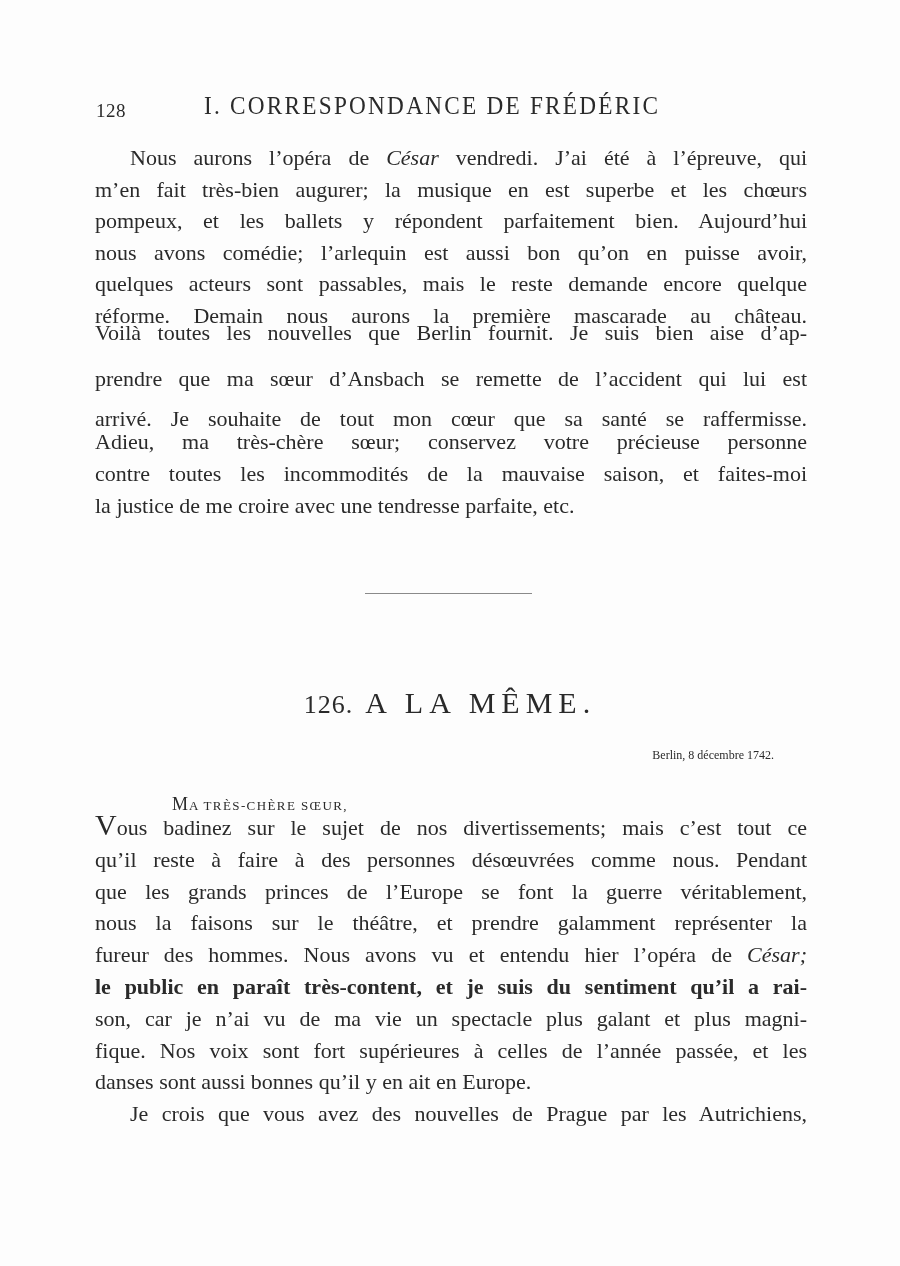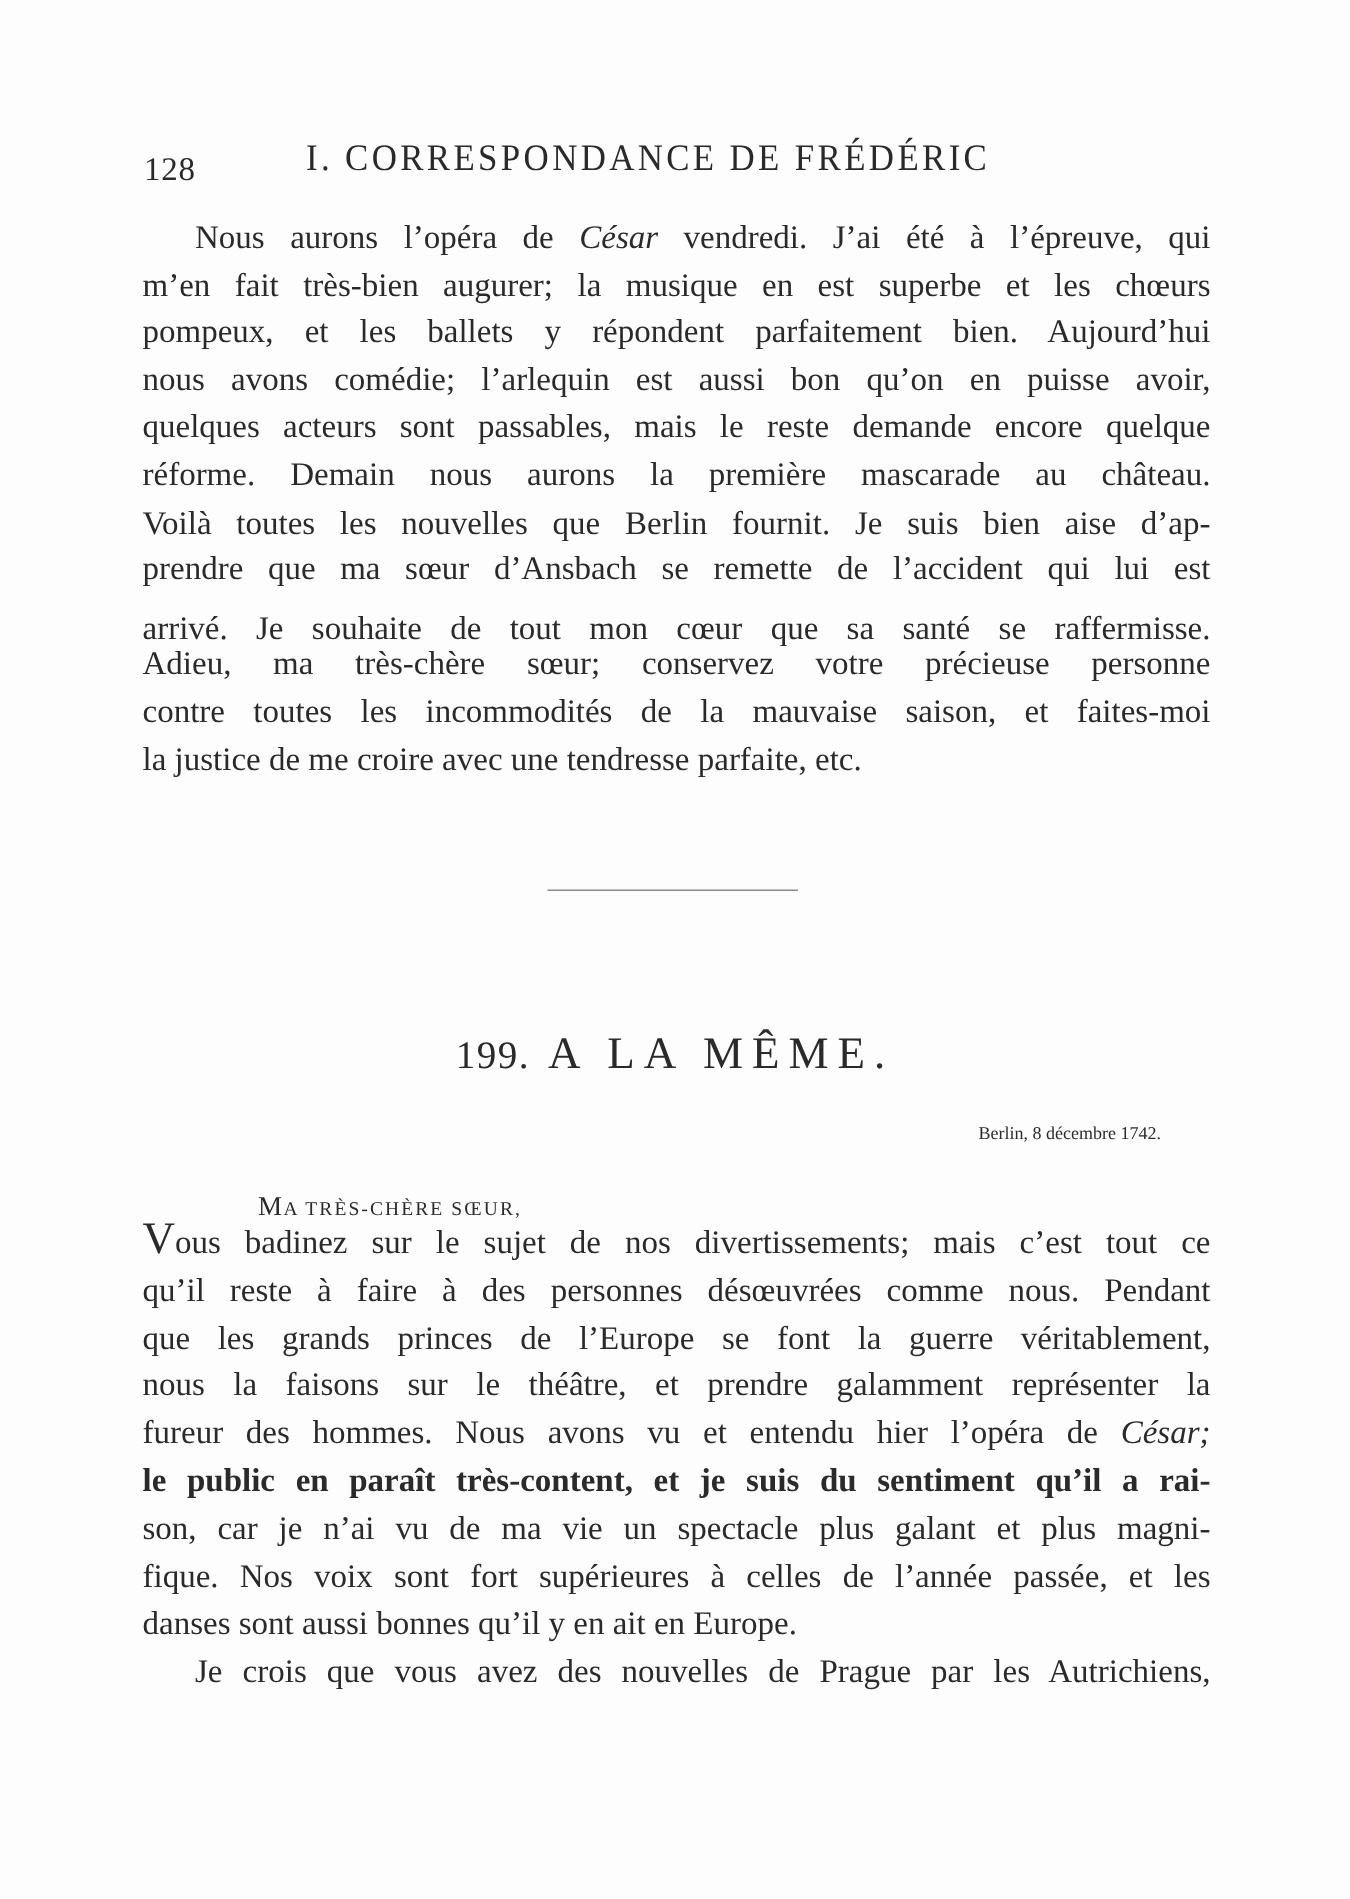--- a/index.html
+++ b/index.html
@@ -10,21 +10,21 @@
       overflow: hidden;
       font-family: "Liberation Serif", "DejaVu Serif", serif;
       color: #2a2a2a;
     }
     .page { position: absolute; left: 0; top: 0; width: 900px; height: 1266px; }
     .running-head {
       position: absolute; left: 96px; top: 92px; width: 720px; height: 32px;
     }
     .page-number {
       position: absolute; left: 0; top: 8px;
-      font-size: 22px; letter-spacing: 0.5px;
+      font-size: 19px; letter-spacing: 0.5px;
     }
     .running-title {
       position: absolute; left: 108px; top: 0;
       font-size: 25px; letter-spacing: 2.4px; font-weight: normal;
       transform: scaleX(0.93); transform-origin: left top;
       white-space: nowrap;
     }
     .line {
       position: absolute; left: 95px; width: 712px;
       font-size: 22px; line-height: 31px;
@@ -65,32 +65,32 @@
     <span class="running-title">I. CORRESPONDANCE DE FRÉDÉRIC</span>
   </div>
 
   <div id="continued-letter">
       <div class="line indent" style="top: 142px;"><span>Nous aurons l’opéra de </span><i>César</i><span> vendredi. J’ai été à l’épreuve, qui</span></div>
       <div class="line" style="top: 173.6px;"><span>m’en fait très-bien augurer; la musique en est superbe et les chœurs</span></div>
       <div class="line" style="top: 205.2px;"><span>pompeux, et les ballets y répondent parfaitement bien. Aujourd’hui</span></div>
       <div class="line" style="top: 236.8px;"><span>nous avons comédie; l’arlequin est aussi bon qu’on en puisse avoir,</span></div>
       <div class="line" style="top: 268.4px;"><span>quelques acteurs sont passables, mais le reste demande encore quelque</span></div>
       <div class="line" style="top: 300px;"><span>réforme. Demain nous aurons la première mascarade au château.</span></div>
-      <div class="line" style="top: 333px;"><span>Voilà toutes les nouvelles que Berlin fournit. Je suis bien aise d’ap-</span></div>
+      <div class="line" style="top: 317px;"><span>Voilà toutes les nouvelles que Berlin fournit. Je suis bien aise d’ap-</span></div>
       <div class="line" style="top: 363.2px;"><span>prendre que ma sœur d’Ansbach se remette de l’accident qui lui est</span></div>
       <div class="line" style="top: 383px; margin-top: 20px;"><span>arrivé. Je souhaite de tout mon cœur que sa santé se raffermisse.</span></div>
       <div class="line" style="top: 426.4px;"><span>Adieu, ma très-chère sœur; conservez votre précieuse personne</span></div>
       <div class="line" style="top: 458px;"><span>contre toutes les incommodités de la mauvaise saison, et faites-moi</span></div>
       <div class="line last" style="top: 489.6px;"><span>la justice de me croire avec une tendresse parfaite, etc.</span></div>
     </div>
 
   <div class="separator"></div>
 
   <div class="section-heading">
-    <span class="num">199.</span><span>A LA MÊME.</span>
+    <span class="num">126.</span><span>A LA MÊME.</span>
   </div>
 
   <div class="dateline">Berlin, 8 décembre 1742.</div>
 
   <div class="salutation">
     <span>M</span><span class="sc">A</span><span class="sc"> TRÈS-CHÈRE SŒUR,</span>
   </div>
 
   <div id="new-letter">
       <div class="line" style="top: 812px;"><span class="dropcap">V</span><span>ous badinez sur le sujet de nos divertissements; mais c’est tout ce</span></div>

